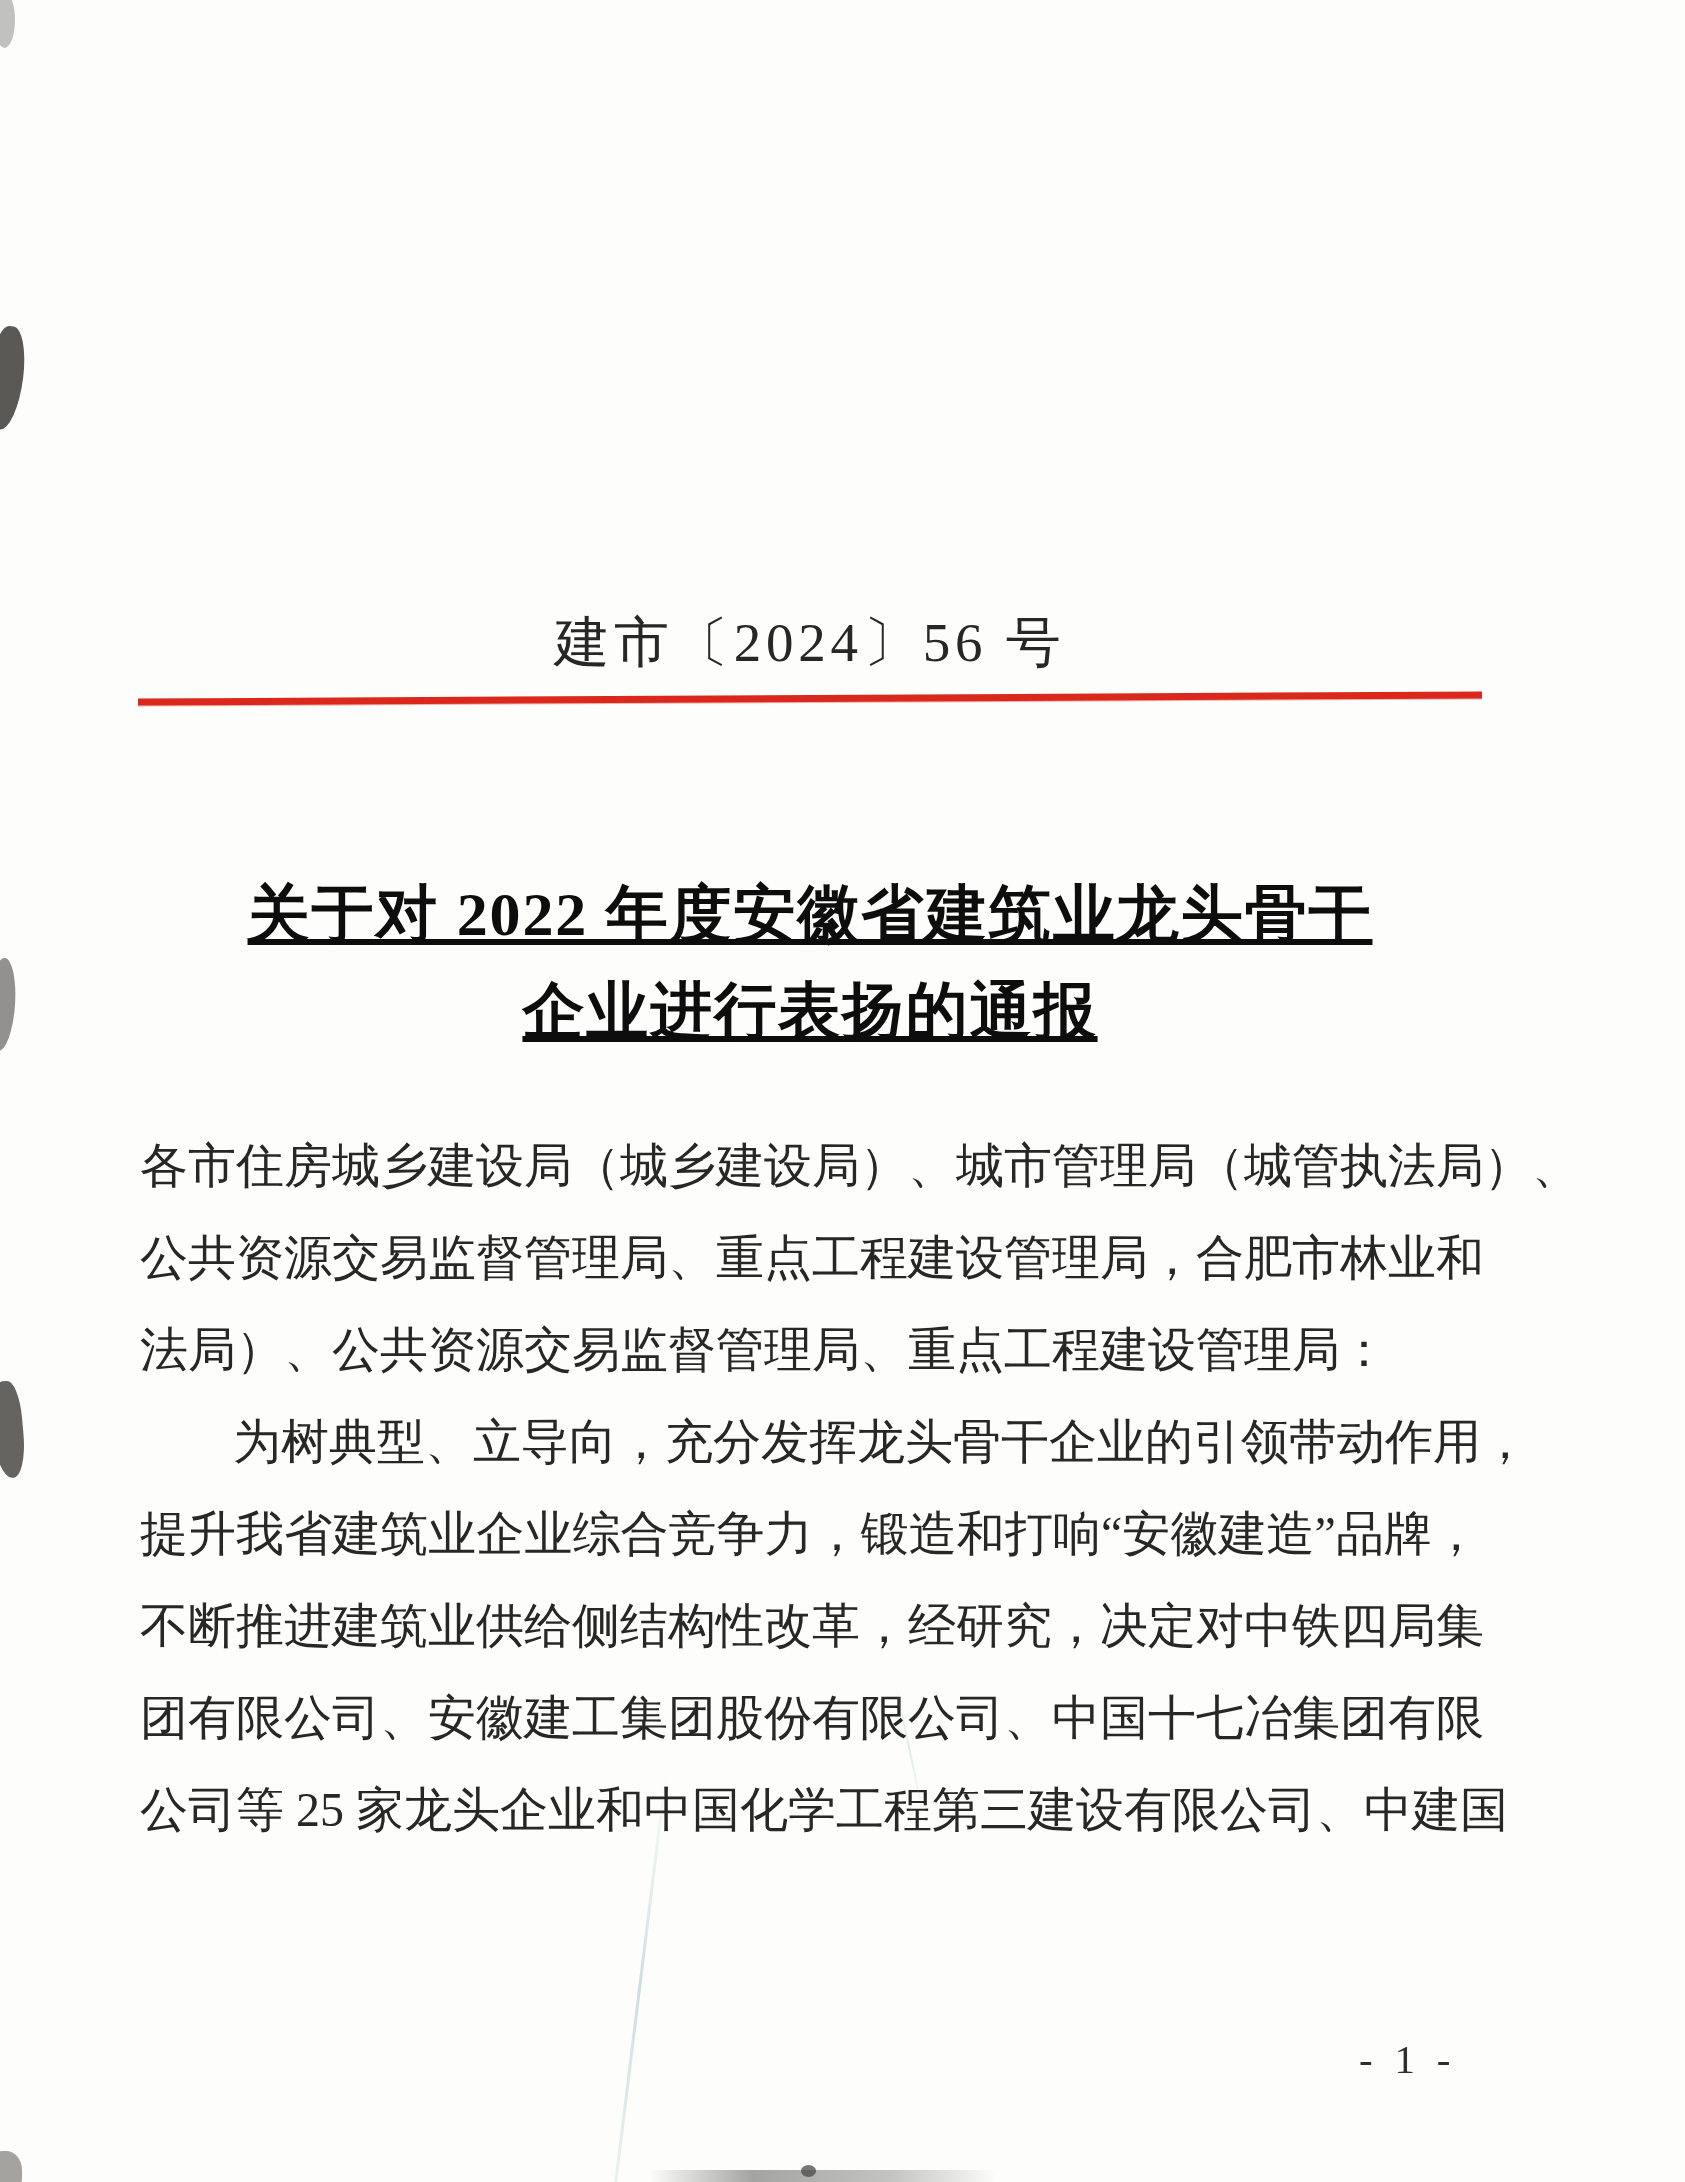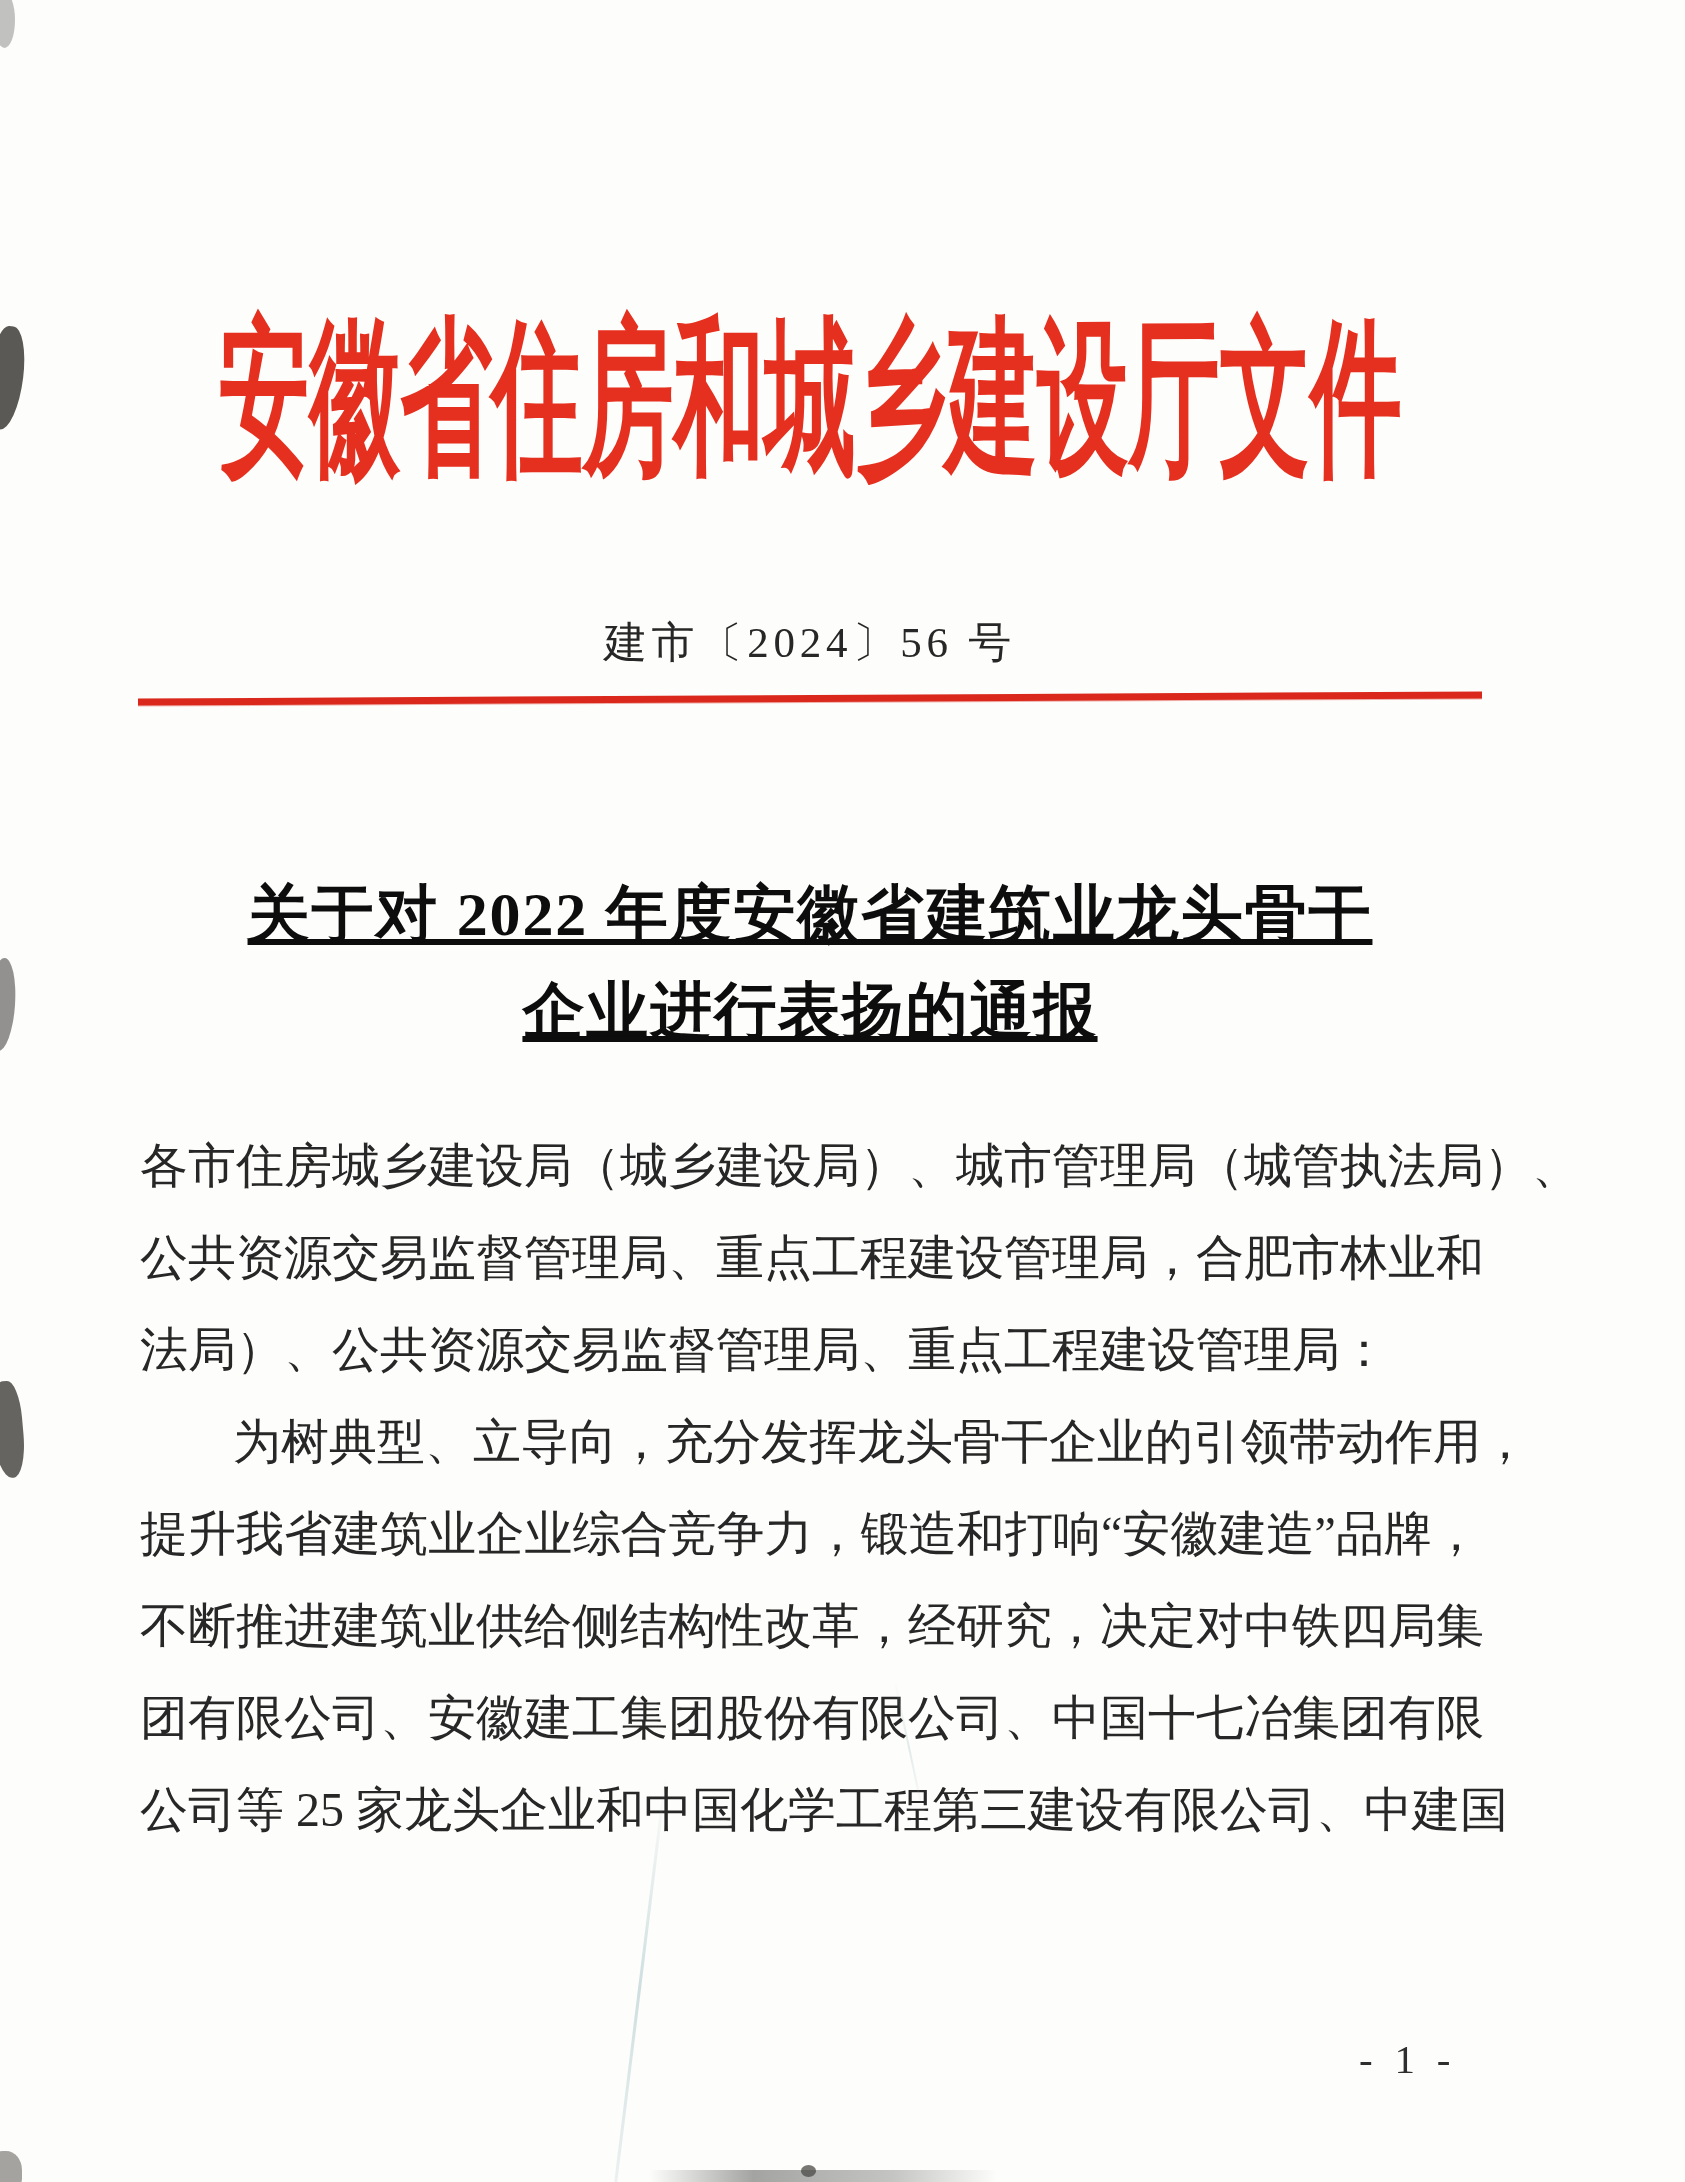--- a/index.html
+++ b/index.html
@@ -19,21 +19,21 @@
     display:inline-block;
     font-size:91px;font-weight:700;
     color:var(--header-red,#e6301f);
     letter-spacing:0px;white-space:nowrap;
     transform:scaleY(1.86);
     transform-origin:center top;
   }
   .doc-number{
     position:absolute;left:140px;top:614px;width:1340px;
     text-align:center;
-    font-size:43px;line-height:58px;letter-spacing:4.8px;
+    font-size:55px;line-height:58px;letter-spacing:4.8px;
     color:var(--text,#272727);
   }
   .red-divider{
     position:absolute;left:138px;top:695px;width:1344px;height:6.8px;
     background:var(--divider-red,#da291c);
     transform:rotate(-0.3deg);
     box-shadow:0 1px 0 rgba(218,41,28,.35);
   }
   
   .doc-title{
@@ -83,23 +83,20 @@
   .bottom-dot{
     position:absolute;left:801px;top:2165px;width:15.4px;height:11.6px;
     background:#4c4a47;border-radius:50%;opacity:.75;pointer-events:none;
   }
 </style>
 </head>
 <body>
 
 <div class="page">
 
-  <div class="red-header">
-    <span class="stretch">安徽省住房和城乡建设厅文件</span>
-  </div>
 
   <div class="doc-number">建市〔2024〕56 号</div>
 
   <div class="red-divider"></div>
 
   <div class="doc-title">
     <div>关于对 2022 年度安徽省建筑业龙头骨干</div>
     <div>企业进行表扬的通报</div>
   </div>
 

